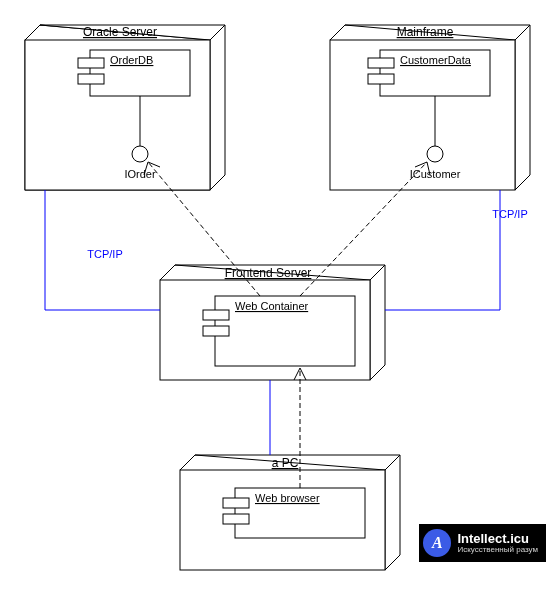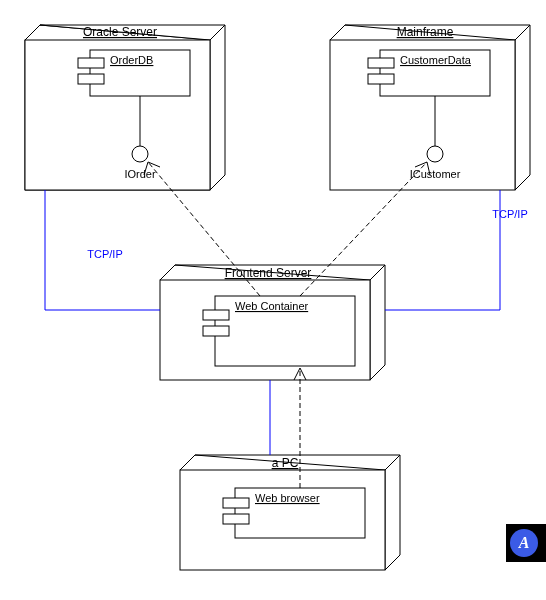--- a/index.html
+++ b/index.html
@@ -121,13 +121,17 @@
   <line class="dash-line" x1="300" y1="488" x2="300" y2="368"></line>
   <polyline points="294,380 300,368 306,380" fill="none" stroke="#000"></polyline>
 </g>
 
 </svg>
 
 <div class="watermark">
   <div class="circ">
       <span>A</span>
     </div>
+  <div>
+    <div class="txt1">Intellect.icu</div>
+    <div class="txt2">Искусственный разум</div>
+  </div>
 </div>
 
 </body></html>

